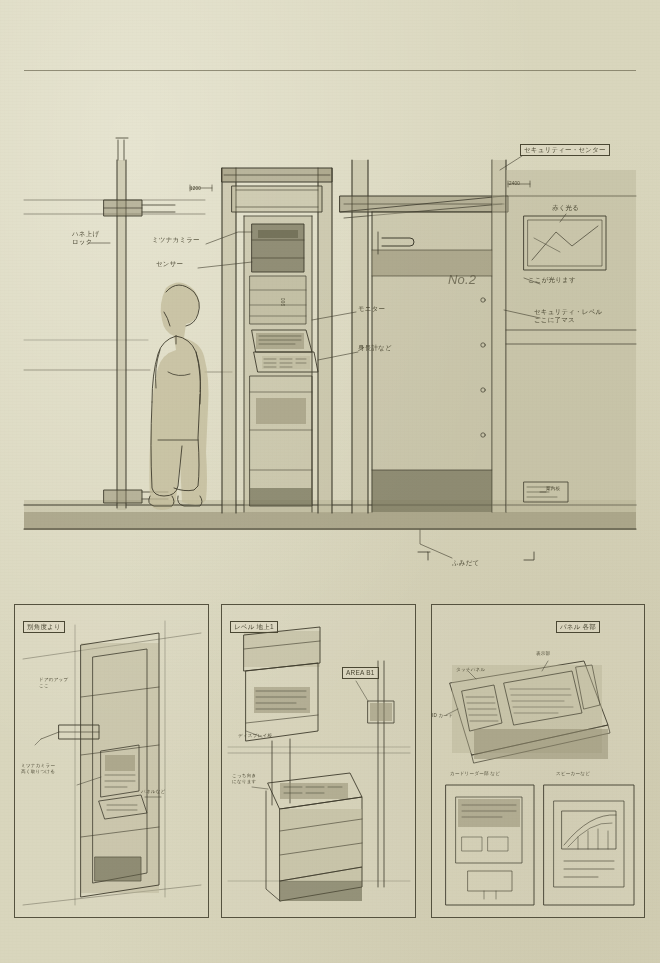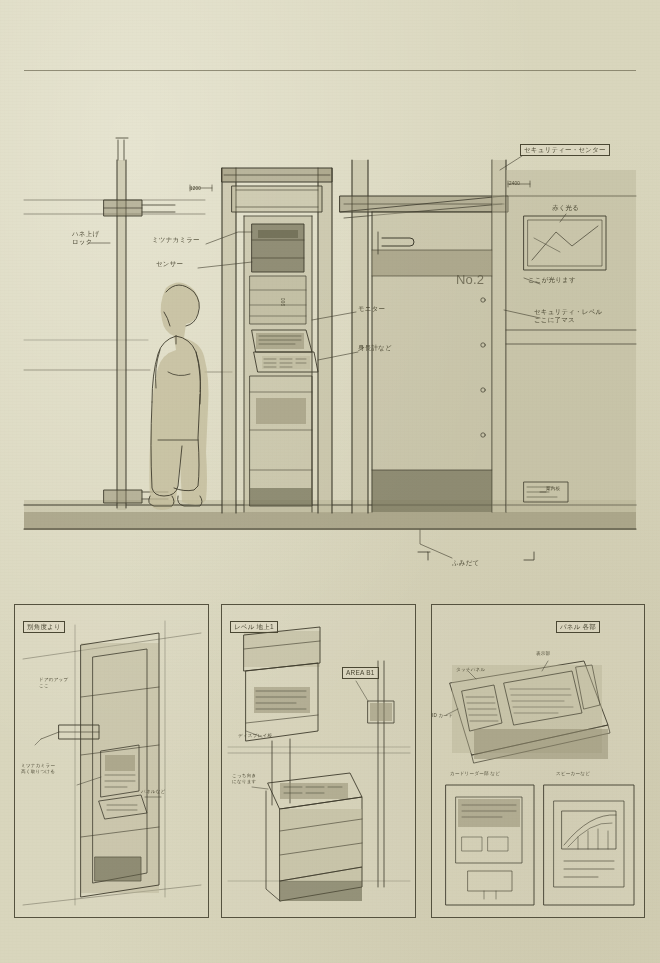--- a/index.html
+++ b/index.html
@@ -239,21 +239,21 @@
     <div class="note" style="left:152px; top:236px;">ミツナカミラー</div>
     <div class="note" style="left:156px; top:260px;">センサー</div>
     <div class="note" style="left:358px; top:305px;">モニター</div>
     <div class="note" style="left:358px; top:344px;">身長計など</div>
     <div class="note boxed" style="left:520px; top:144px;">セキュリティー・センター</div>
     <div class="note" style="left:552px; top:204px;">赤く光る</div>
     <div class="note" style="left:528px; top:276px;">ここが光ります</div>
     <div class="note" style="left:534px; top:308px;">セキュリティ・レベル
 ここに了マス</div>
     <div class="note" style="left:452px; top:559px;">ふみだて</div>
-    <div class="note" style="left:448px; top:272px; font-size:13px; color:#5b5742; opacity:0.75; margin-left:8px;">No.2</div>
+    <div class="note" style="left:448px; top:272px; font-size:13px; color:#5b5742; opacity:0.75; font-style:italic;">No.2</div>
     <div class="note xtiny" style="left:190px; top:186px;">1200</div>
     <div class="note xtiny" style="left:509px; top:181px;">2400</div>
     <div class="note xtiny" style="left:281px; top:306px; transform:rotate(-90deg); transform-origin:left top;">900</div>
     <div class="note xtiny" style="left:546px; top:486px;">案内板</div>
   </div>
 
   <div class="panel" style="left:14px; top:604px; width:195px; height:314px;">
     <svg width="195" height="314" viewBox="0 0 195 314">
 
       <path class="ink" stroke-width="0.6" opacity="0.6" d="M8 54 L186 28"></path>

